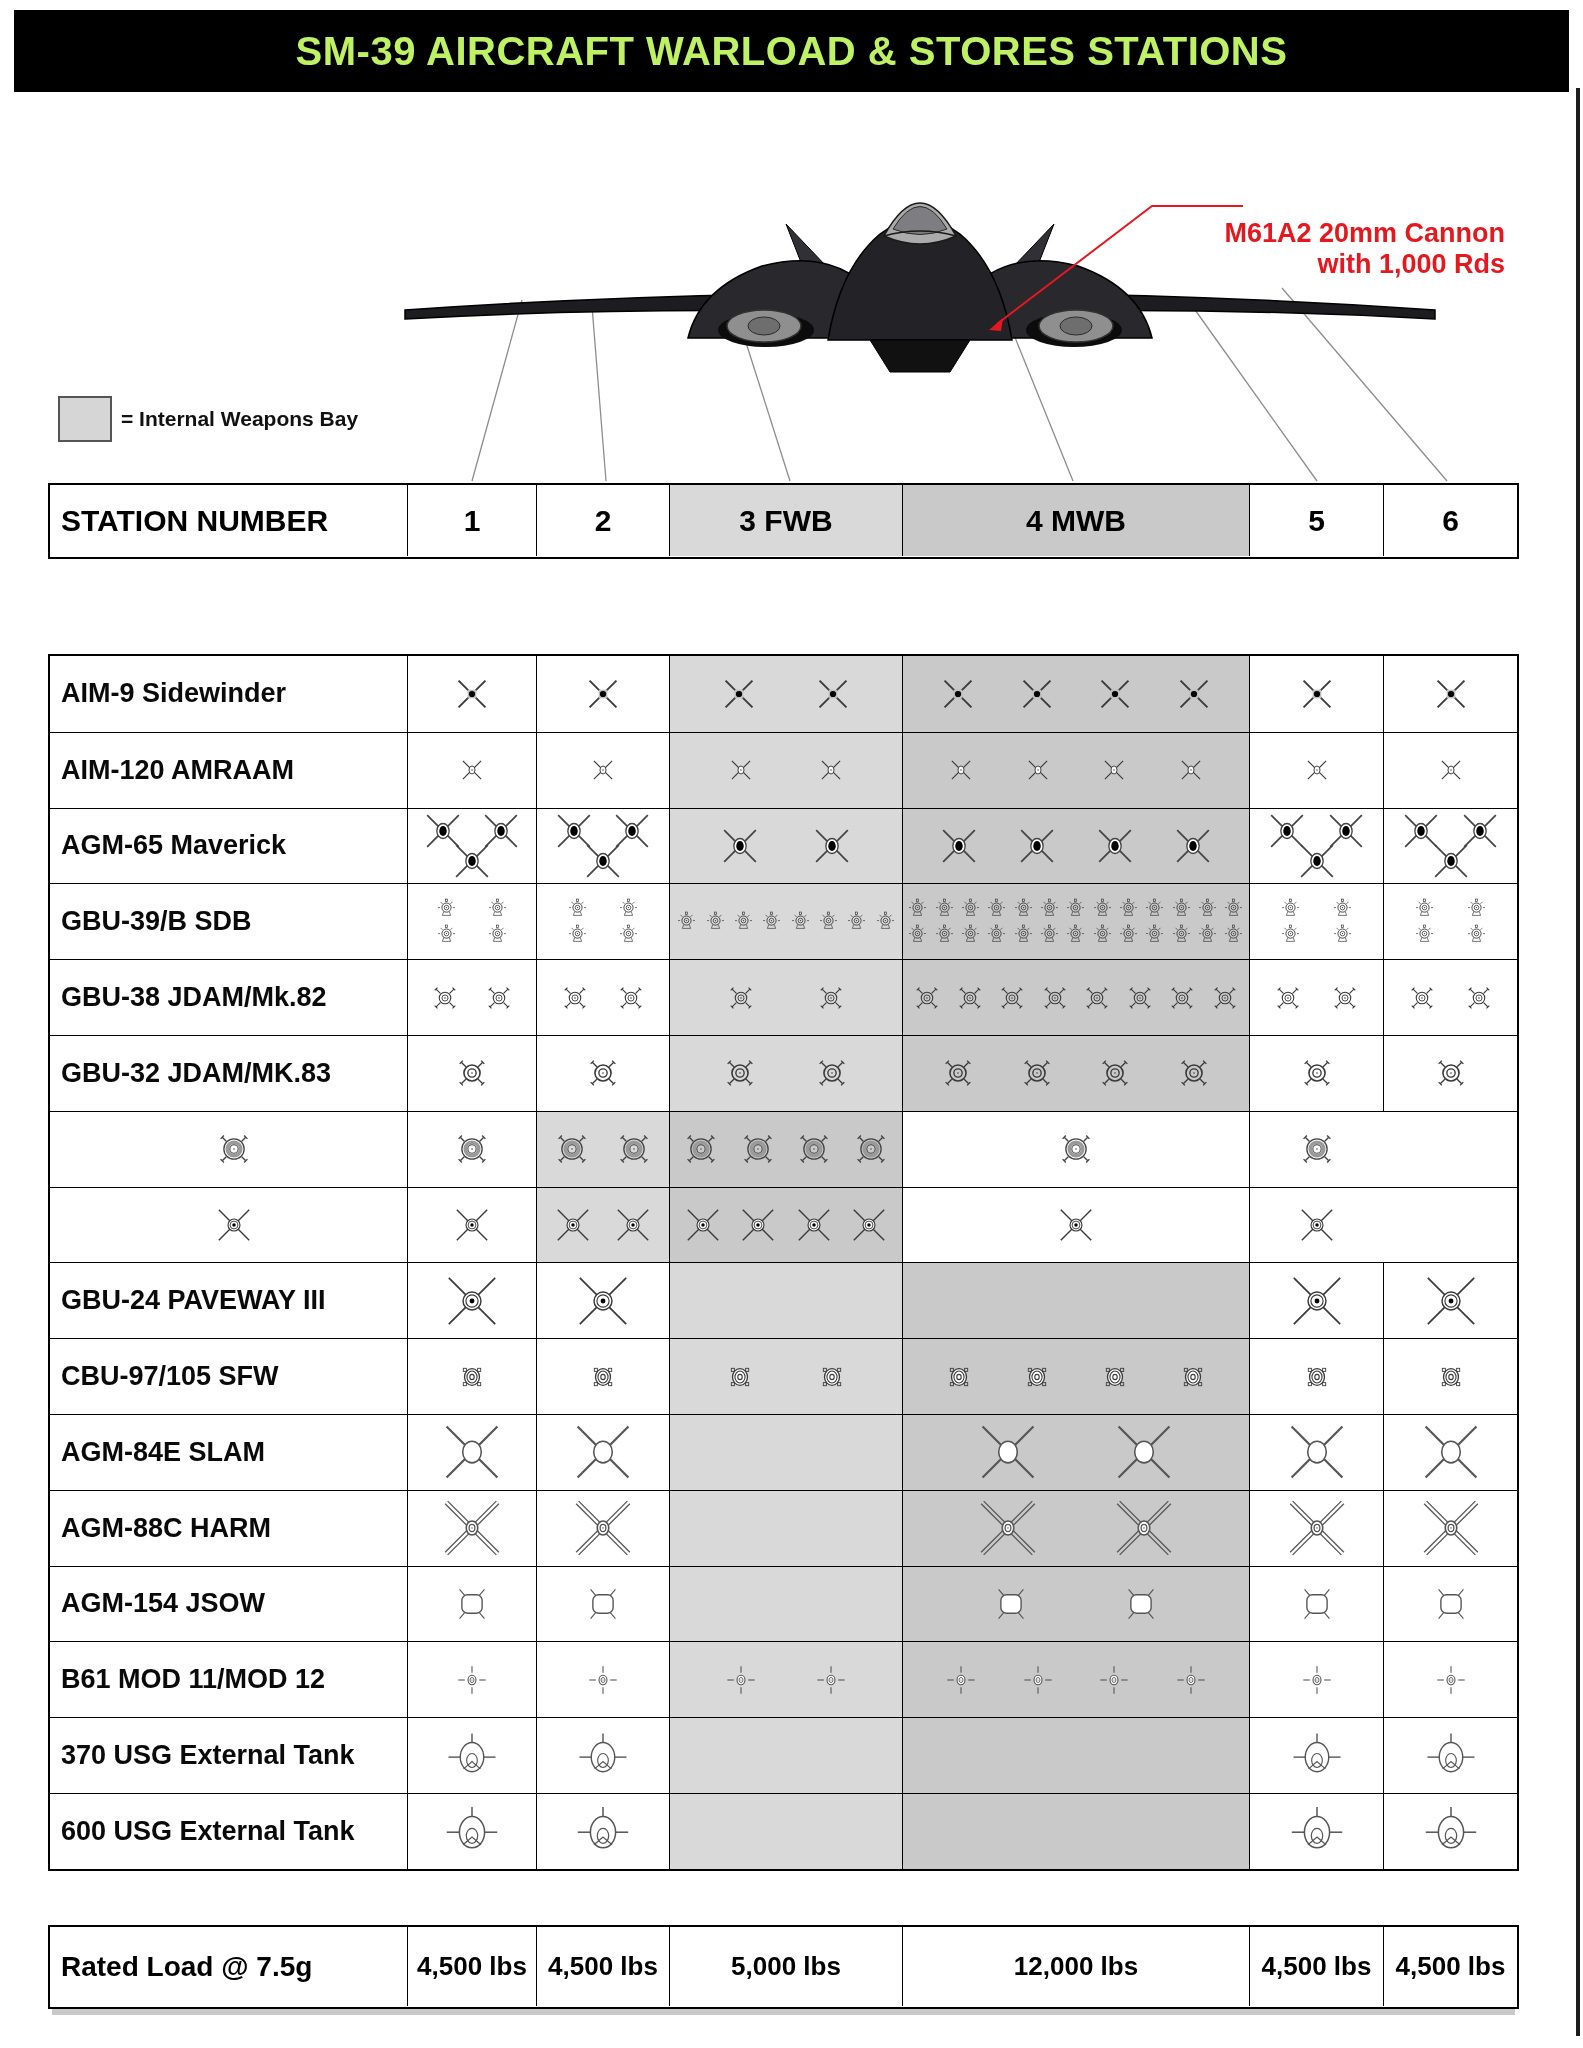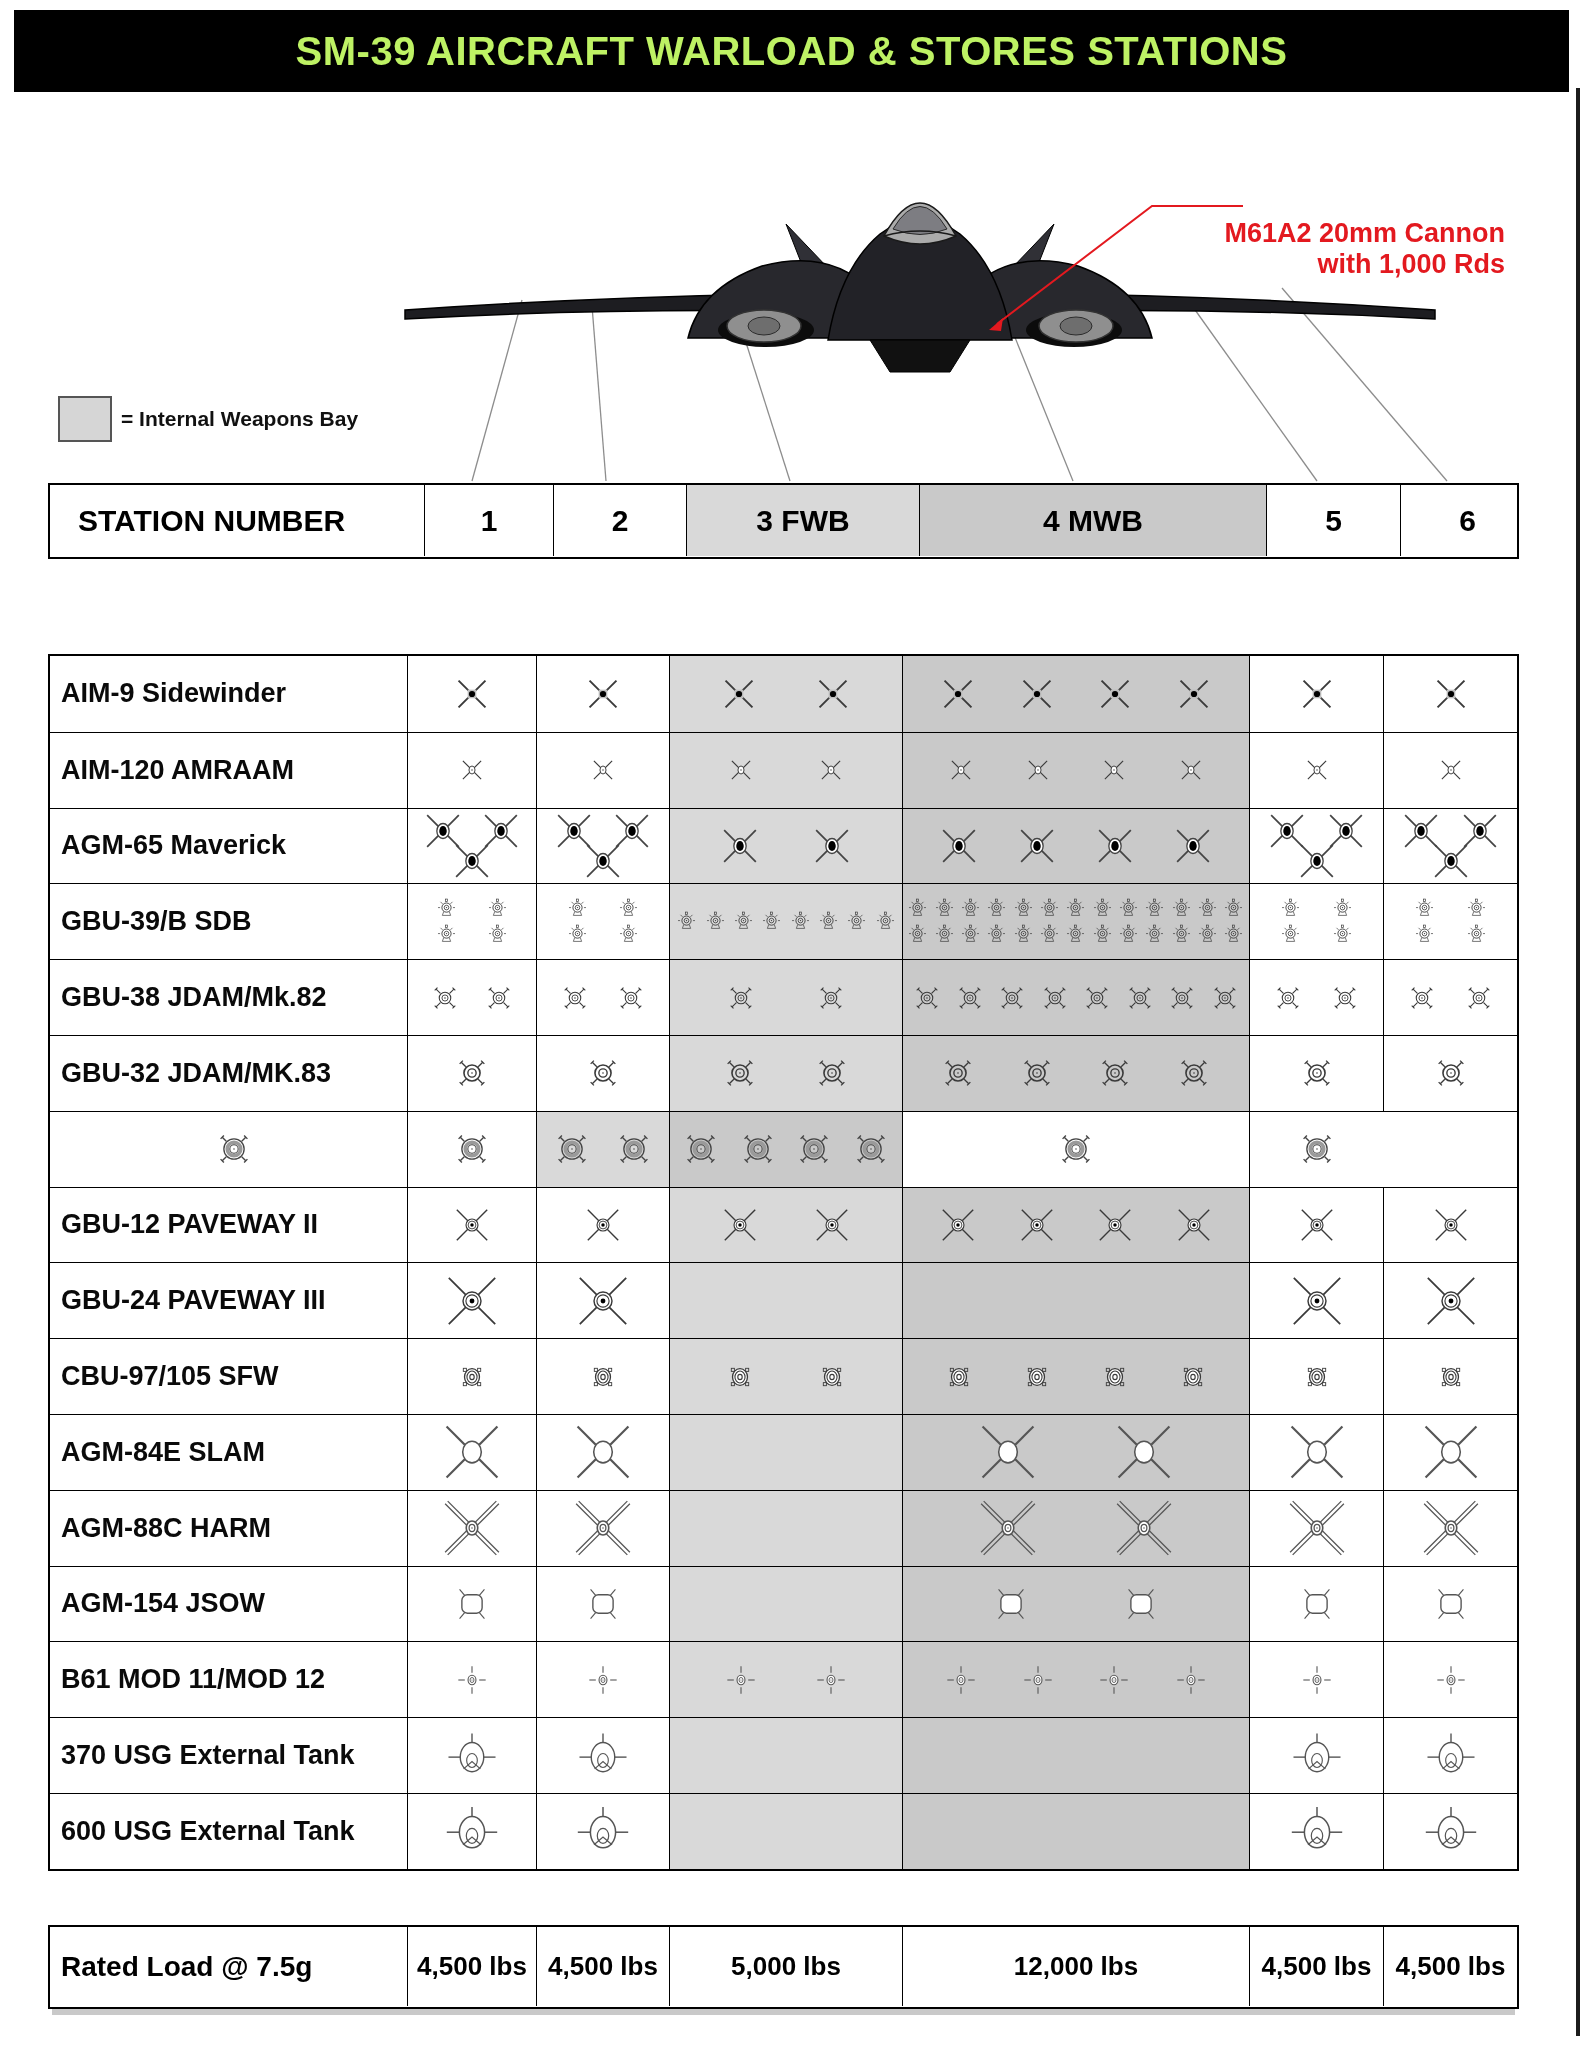--- a/index.html
+++ b/index.html
@@ -18,21 +18,21 @@
   .legend .swatch { width:54px; height:46px; border:2px solid #555; }
   .legend .lbl { font-size:21px; font-weight:bold; color:#111; }
 
   .grid-table { position:absolute; left:48px; width:1471px; border:2.5px solid #000; background:#fff; }
   .grid-row { display:grid; grid-template-columns:357px 129px 133px 233px 347px 134px 134px; }
   .grid-row + .grid-row { border-top:1.5px solid #000; }
   .cell { border-left:1.5px solid #000; display:flex; align-items:center; justify-content:center; position:relative; }
   .cell:first-child { border-left:none; justify-content:flex-start; padding-left:11px; }
 
   #station-table { top:483px; height:76px; }
-  #station-table .grid-row { height:71px;padding-left:17px; }
+  #station-table .grid-row { height:71px; }
   #station-table .cell { font-size:30px; font-weight:bold; }
 
   #main-table { top:638px;margin-top:16px; }
   .mrow { height:75.8px; }
   .wlabel { font-size:27px; font-weight:bold; color:#0a0a0a; white-space:nowrap; }
   .vlines { display:flex; flex-direction:column; align-items:center; justify-content:center; width:100%; height:100%; }
   .iline { display:flex; justify-content:space-evenly; align-items:center; width:100%; }
   .wicon { display:block; flex:0 0 auto; }
 
   #rated-table { top:1925px; height:84px; box-shadow:0 10px 0 -4px #c9c9c9; }
@@ -770,21 +770,20 @@
           <div class="vlines">
             <div class="iline">
               <svg class="wicon" width="52" height="52">
                 <use href="#sym-gbu31"></use>
               </svg>
             </div>
           </div>
         </div>
       </div>
       <div class="grid-row mrow">
-        <div class="cell wlabel">GBU-12 PAVEWAY II</div>
         <div class="cell">
           <div class="vlines">
             <div class="iline">
               <svg class="wicon" width="46" height="46">
                 <use href="#sym-gbu12"></use>
               </svg>
             </div>
           </div>
         </div>
         <div class="cell">

